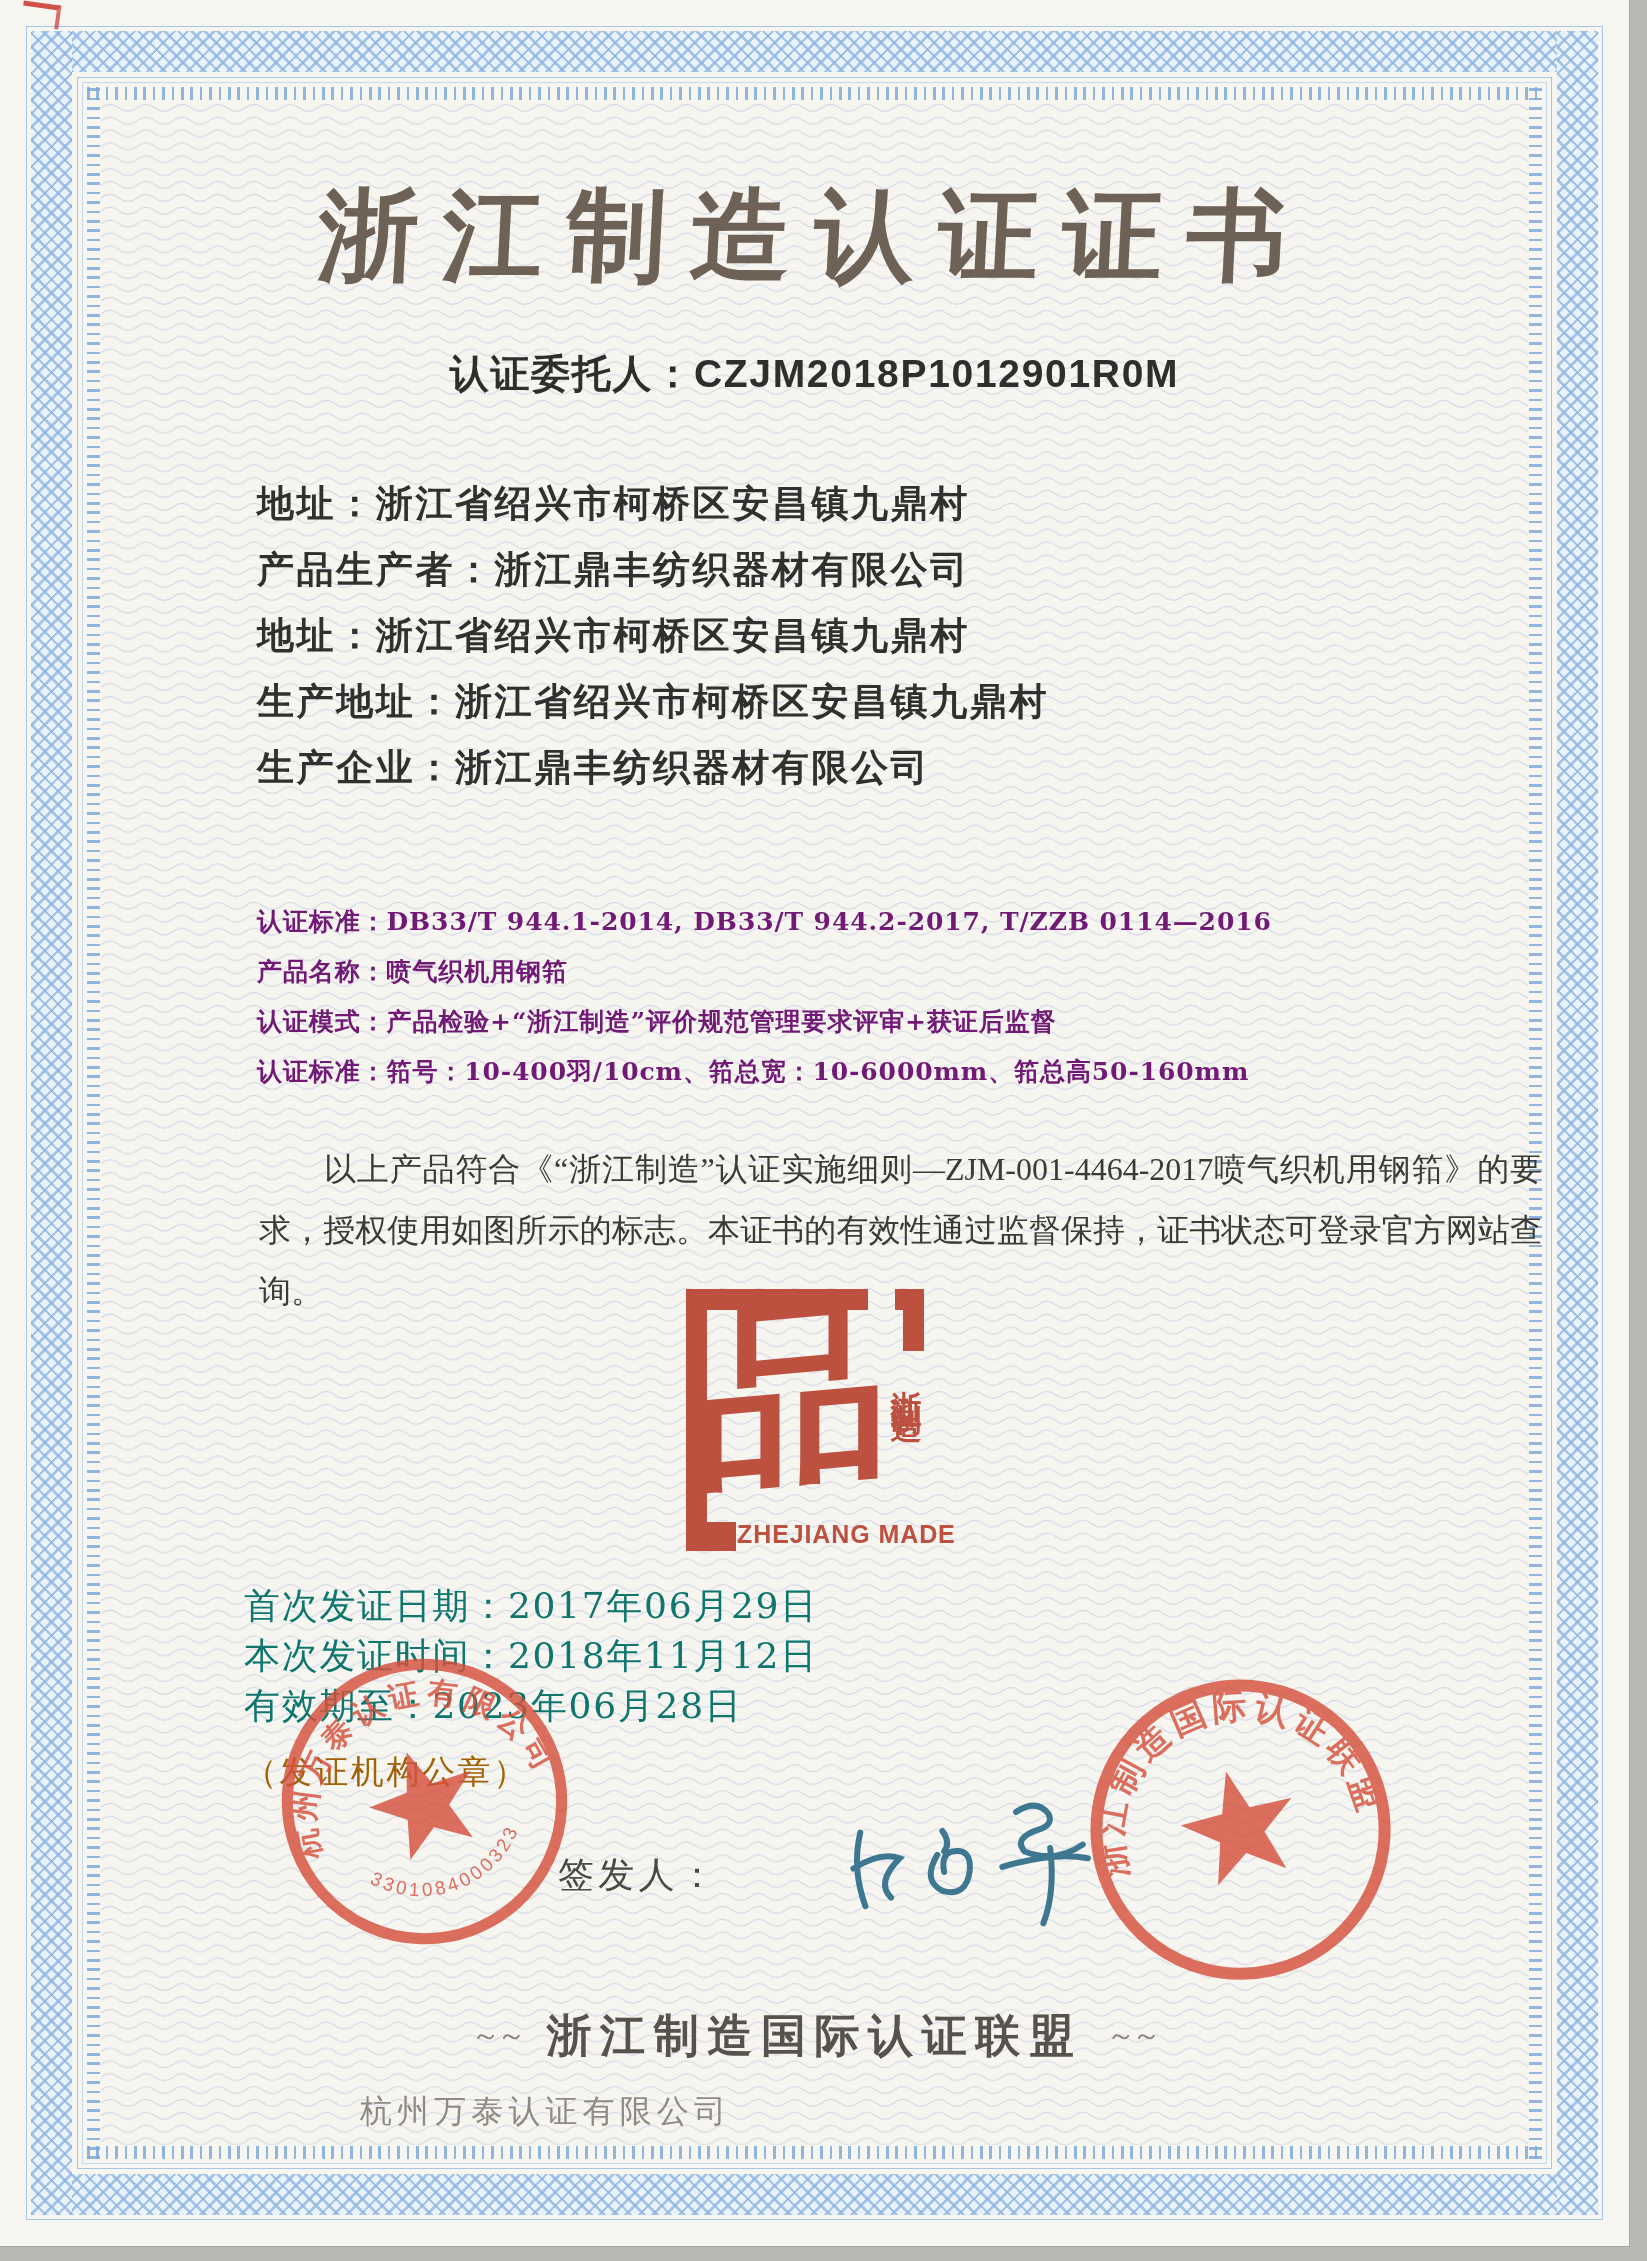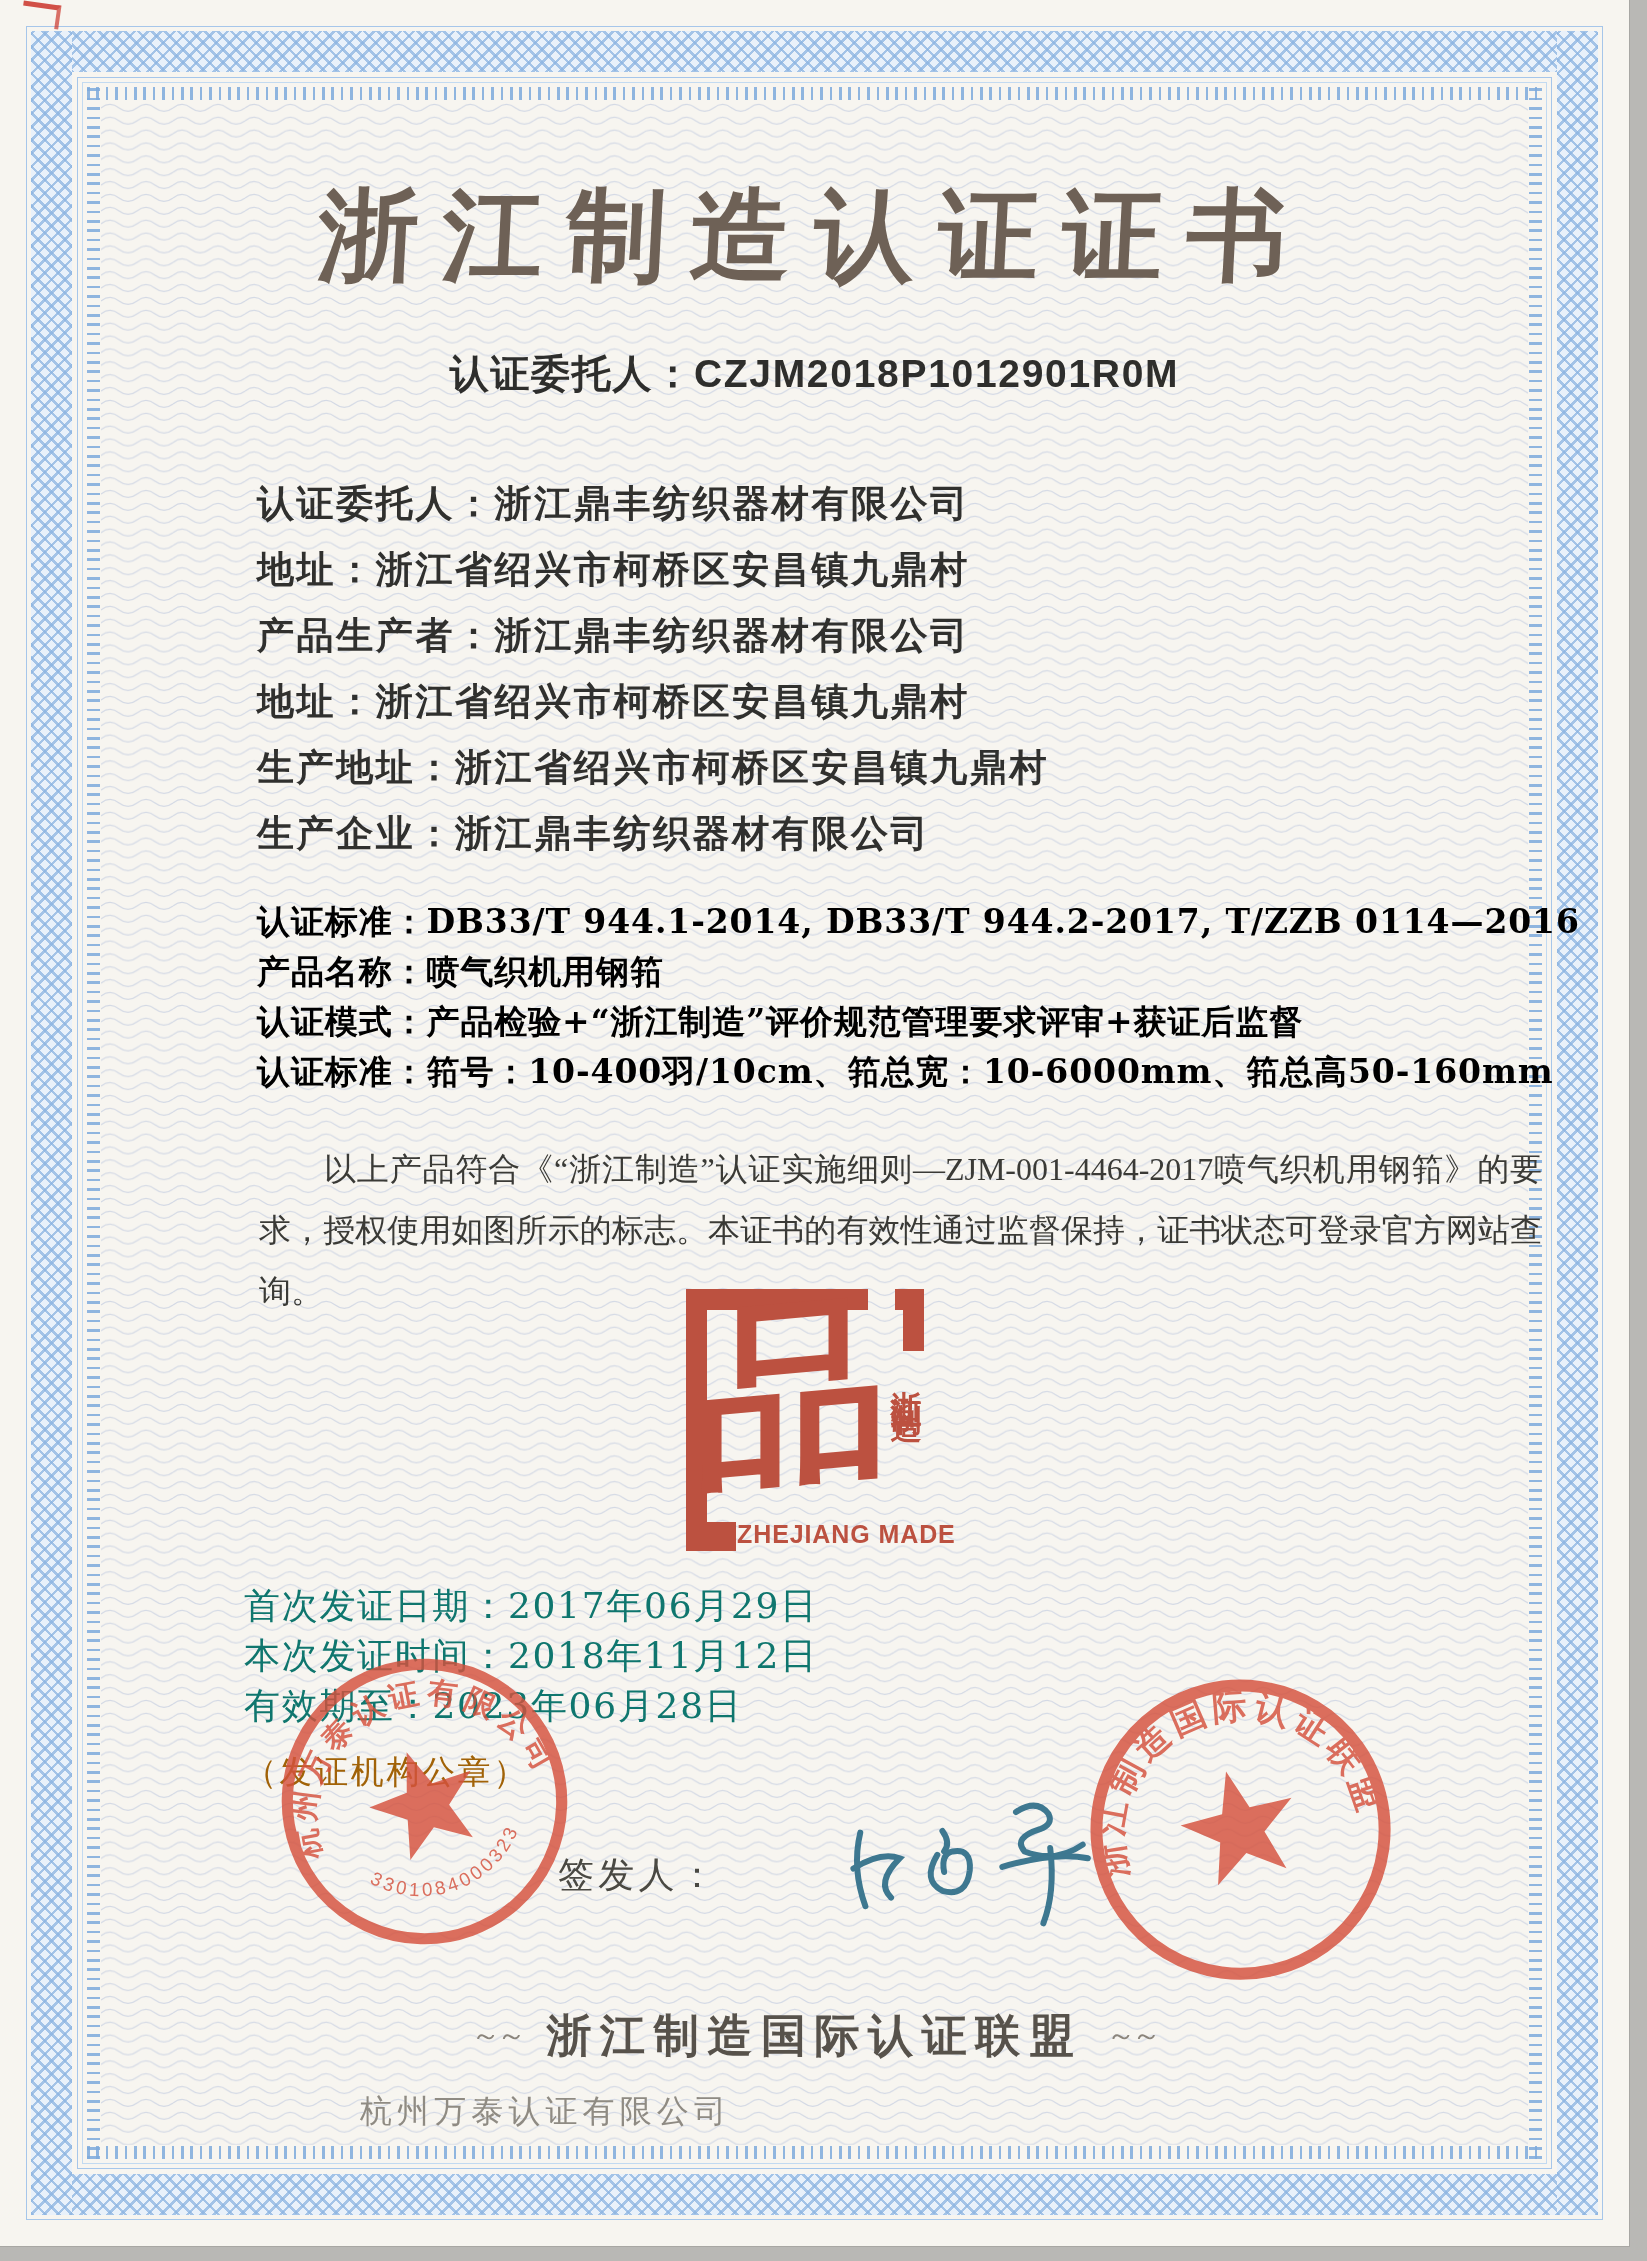--- a/index.html
+++ b/index.html
@@ -49,22 +49,22 @@
   }
   .certno {
     position:absolute; top:347px; left:0; width:100%; text-align:center;
     font-size:39px; font-weight:bold; color:#2e2e2c; letter-spacing:1.7px;
     font-family:"Liberation Sans", sans-serif;
   }
   .info-block { position:absolute; left:257px; top:470px; }
   .info-line { height:66px; line-height:66px; font-size:37px; font-weight:bold;
     color:#30302e; font-family:"DejaVu Serif", serif; letter-spacing:2.6px; white-space:nowrap; }
   .detail-block { position:absolute; left:257px; top:897px; }
-  .detail-line { height:50px; line-height:50px; font-size:33px; font-weight:bold;
-    color:#000000; font-family:"DejaVu Serif", serif; letter-spacing:0.9px; white-space:nowrap; }
+  .detail-line { height:50px; line-height:50px; font-size:25px; font-weight:bold;
+    color:#701a75; font-family:"DejaVu Serif", serif; letter-spacing:0.9px; white-space:nowrap; }
   .statement {
     position:absolute; left:259px; top:1139px; width:1283px;
     font-size:32px; line-height:61px; color:#3a3a36; text-indent:65px;
     font-family:Liberation Serif, serif; text-align:justify;
   }
   
   .logo { position:absolute; left:686px; top:1289px; width:238px; height:262px; }
   .logo .bar { position:absolute; background:#bc5140; }
   .logo-left-bar  { left:0; top:0; width:20.6px; height:262px; }
   .logo-foot      { left:0; bottom:0; width:50px; height:29px; }
@@ -149,21 +149,20 @@
 
   <div class="content">
 
     <div class="title">浙江制造认证证书</div>
 
     <div class="certno">
       <span>认证委托人：</span><span>CZJM2018P1012901R0M</span>
     </div>
 
     <div class="info-block">
-      <div class="info-line"><span>认证委托人：</span><span>浙江鼎丰纺织器材有限公司</span></div>
       <div class="info-line"><span>地址：</span><span>浙江省绍兴市柯桥区安昌镇九鼎村</span></div>
       <div class="info-line"><span>产品生产者：</span><span>浙江鼎丰纺织器材有限公司</span></div>
       <div class="info-line"><span>地址：</span><span>浙江省绍兴市柯桥区安昌镇九鼎村</span></div>
       <div class="info-line"><span>生产地址：</span><span>浙江省绍兴市柯桥区安昌镇九鼎村</span></div>
       <div class="info-line"><span>生产企业：</span><span>浙江鼎丰纺织器材有限公司</span></div>
     </div>
 
     <div class="detail-block">
       <div class="detail-line"><span>认证标准：</span><span>DB33/T 944.1-2014, DB33/T 944.2-2017, T/ZZB 0114—2016</span></div>
       <div class="detail-line"><span>产品名称：</span><span>喷气织机用钢筘</span></div>

